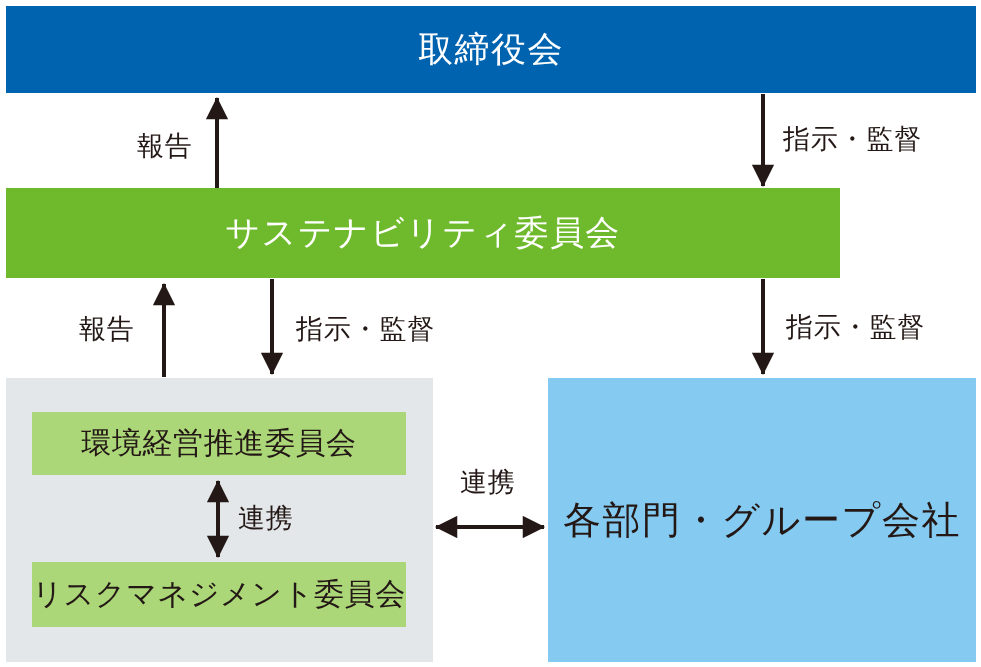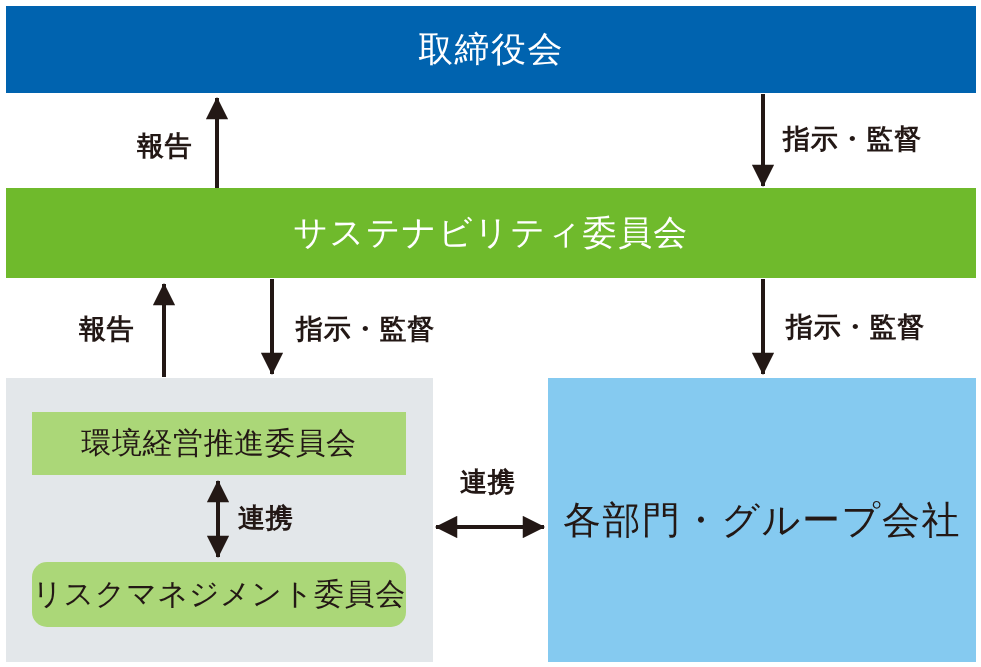--- a/index.html
+++ b/index.html
@@ -25,48 +25,48 @@
     letter-spacing:0.04em;
     font-weight:400;
     text-align:center;
   }
   .bar-board{
     left:6px;top:6px;width:970px;height:87px;
     background:var(--board-blue);
     color:#ffffff;font-size:35px;
   }
   .bar-sustain{
-    left:6px;top:188px;width:970px;height:90px;
+    left:6px;top:188px;width:834px;height:90px;
     background:var(--committee-green);
     color:#ffffff;font-size:34px;
   }
   .group-gray{
     position:absolute;
     left:6px;top:378px;width:427px;height:284px;
     background:var(--group-gray);
   }
   .box-sub{
     position:absolute;
     display:flex;align-items:center;justify-content:center;
     background:var(--sub-committee-green);
     color:var(--arrow-black);
     font-size:30px;font-weight:500;letter-spacing:0.02em;
     box-sizing:border-box;white-space:nowrap;
   }
   .box-env{left:26px;top:34px;width:374px;height:63px;}
-  .box-risk{left:26px;top:184px;width:374px;height:65px;border-radius:15px;}
+  .box-risk{left:26px;top:184px;width:374px;height:65px;}
   .box-departments{
     left:548px;top:378px;width:428px;height:284px;
     background:var(--departments-blue);
     color:var(--arrow-black);
     font-size:38px;white-space:nowrap;text-align:center;
   }
   .flow-label{
     position:absolute;
-    font-size:27px;font-weight:700;
+    font-size:27px;font-weight:400;
     color:var(--arrow-black);
     letter-spacing:0.03em;
     line-height:1.15;
     white-space:nowrap;
   }
   .lbl-report-top{left:137px;top:131px;}
   .lbl-instruct-top{left:783px;top:124px;}
   .lbl-report-mid{left:79px;top:314px;}
   .lbl-instruct-mid{left:296px;top:314px;}
   .lbl-instruct-right{left:786px;top:312px;}

